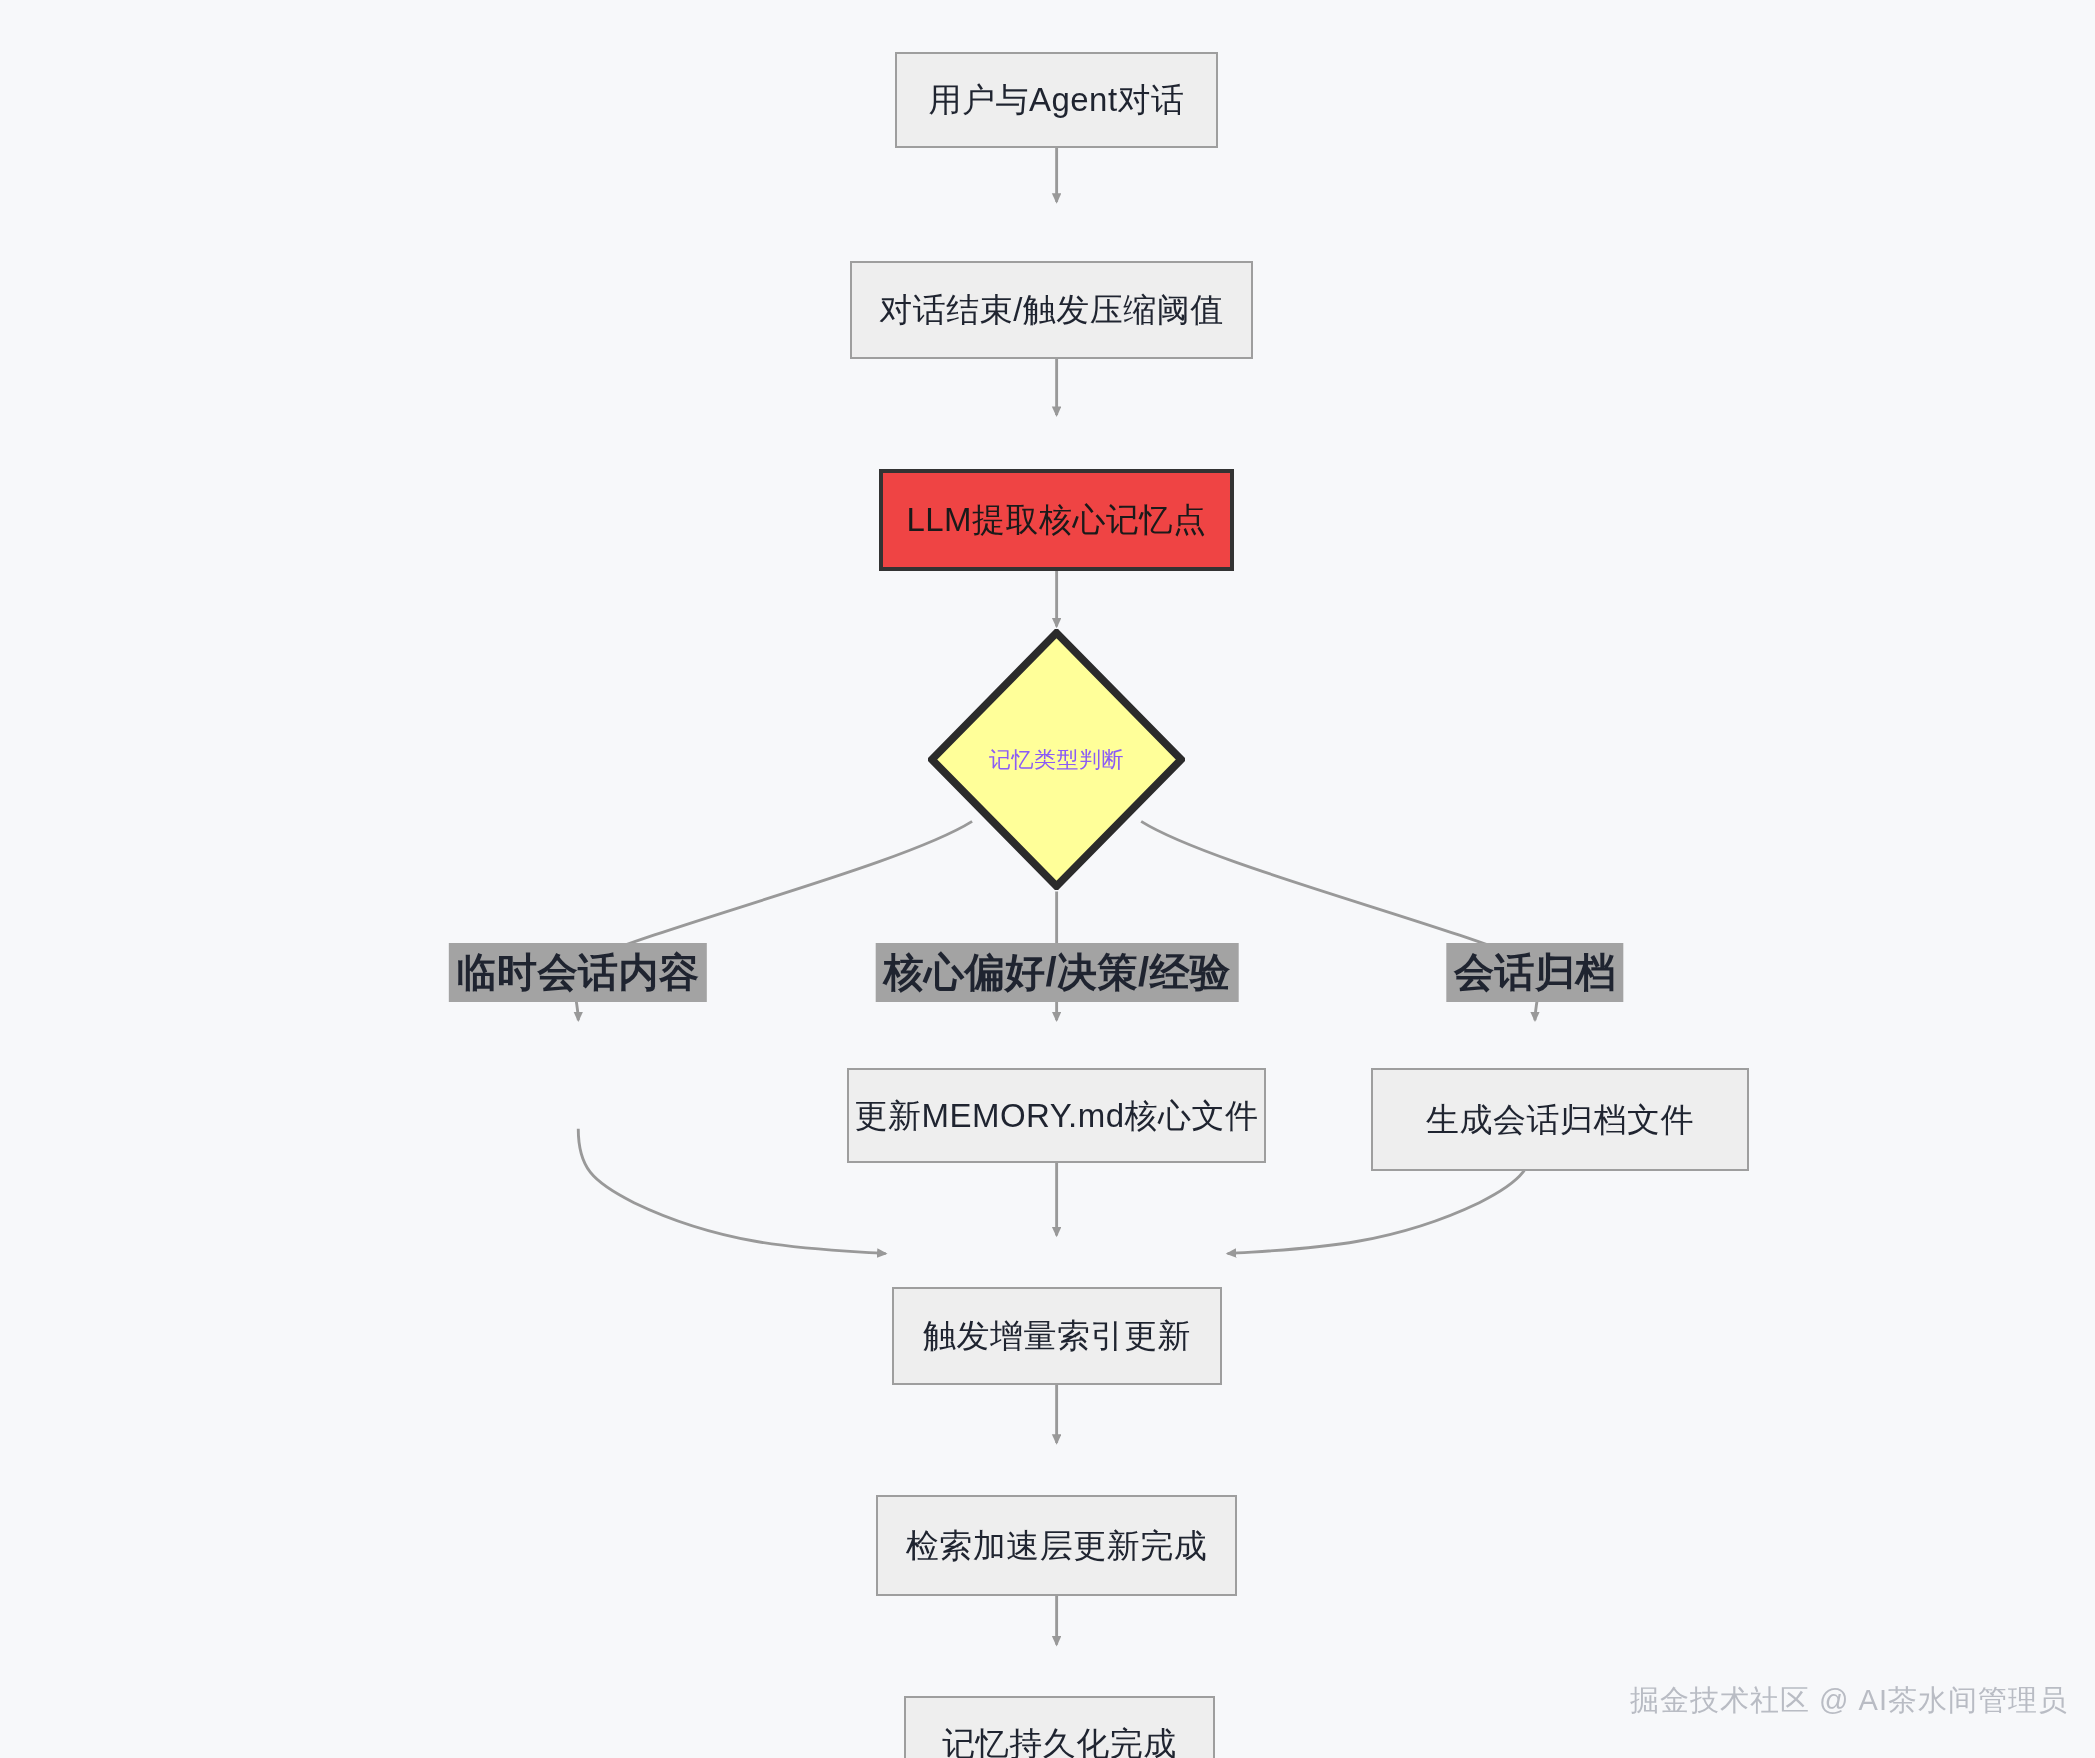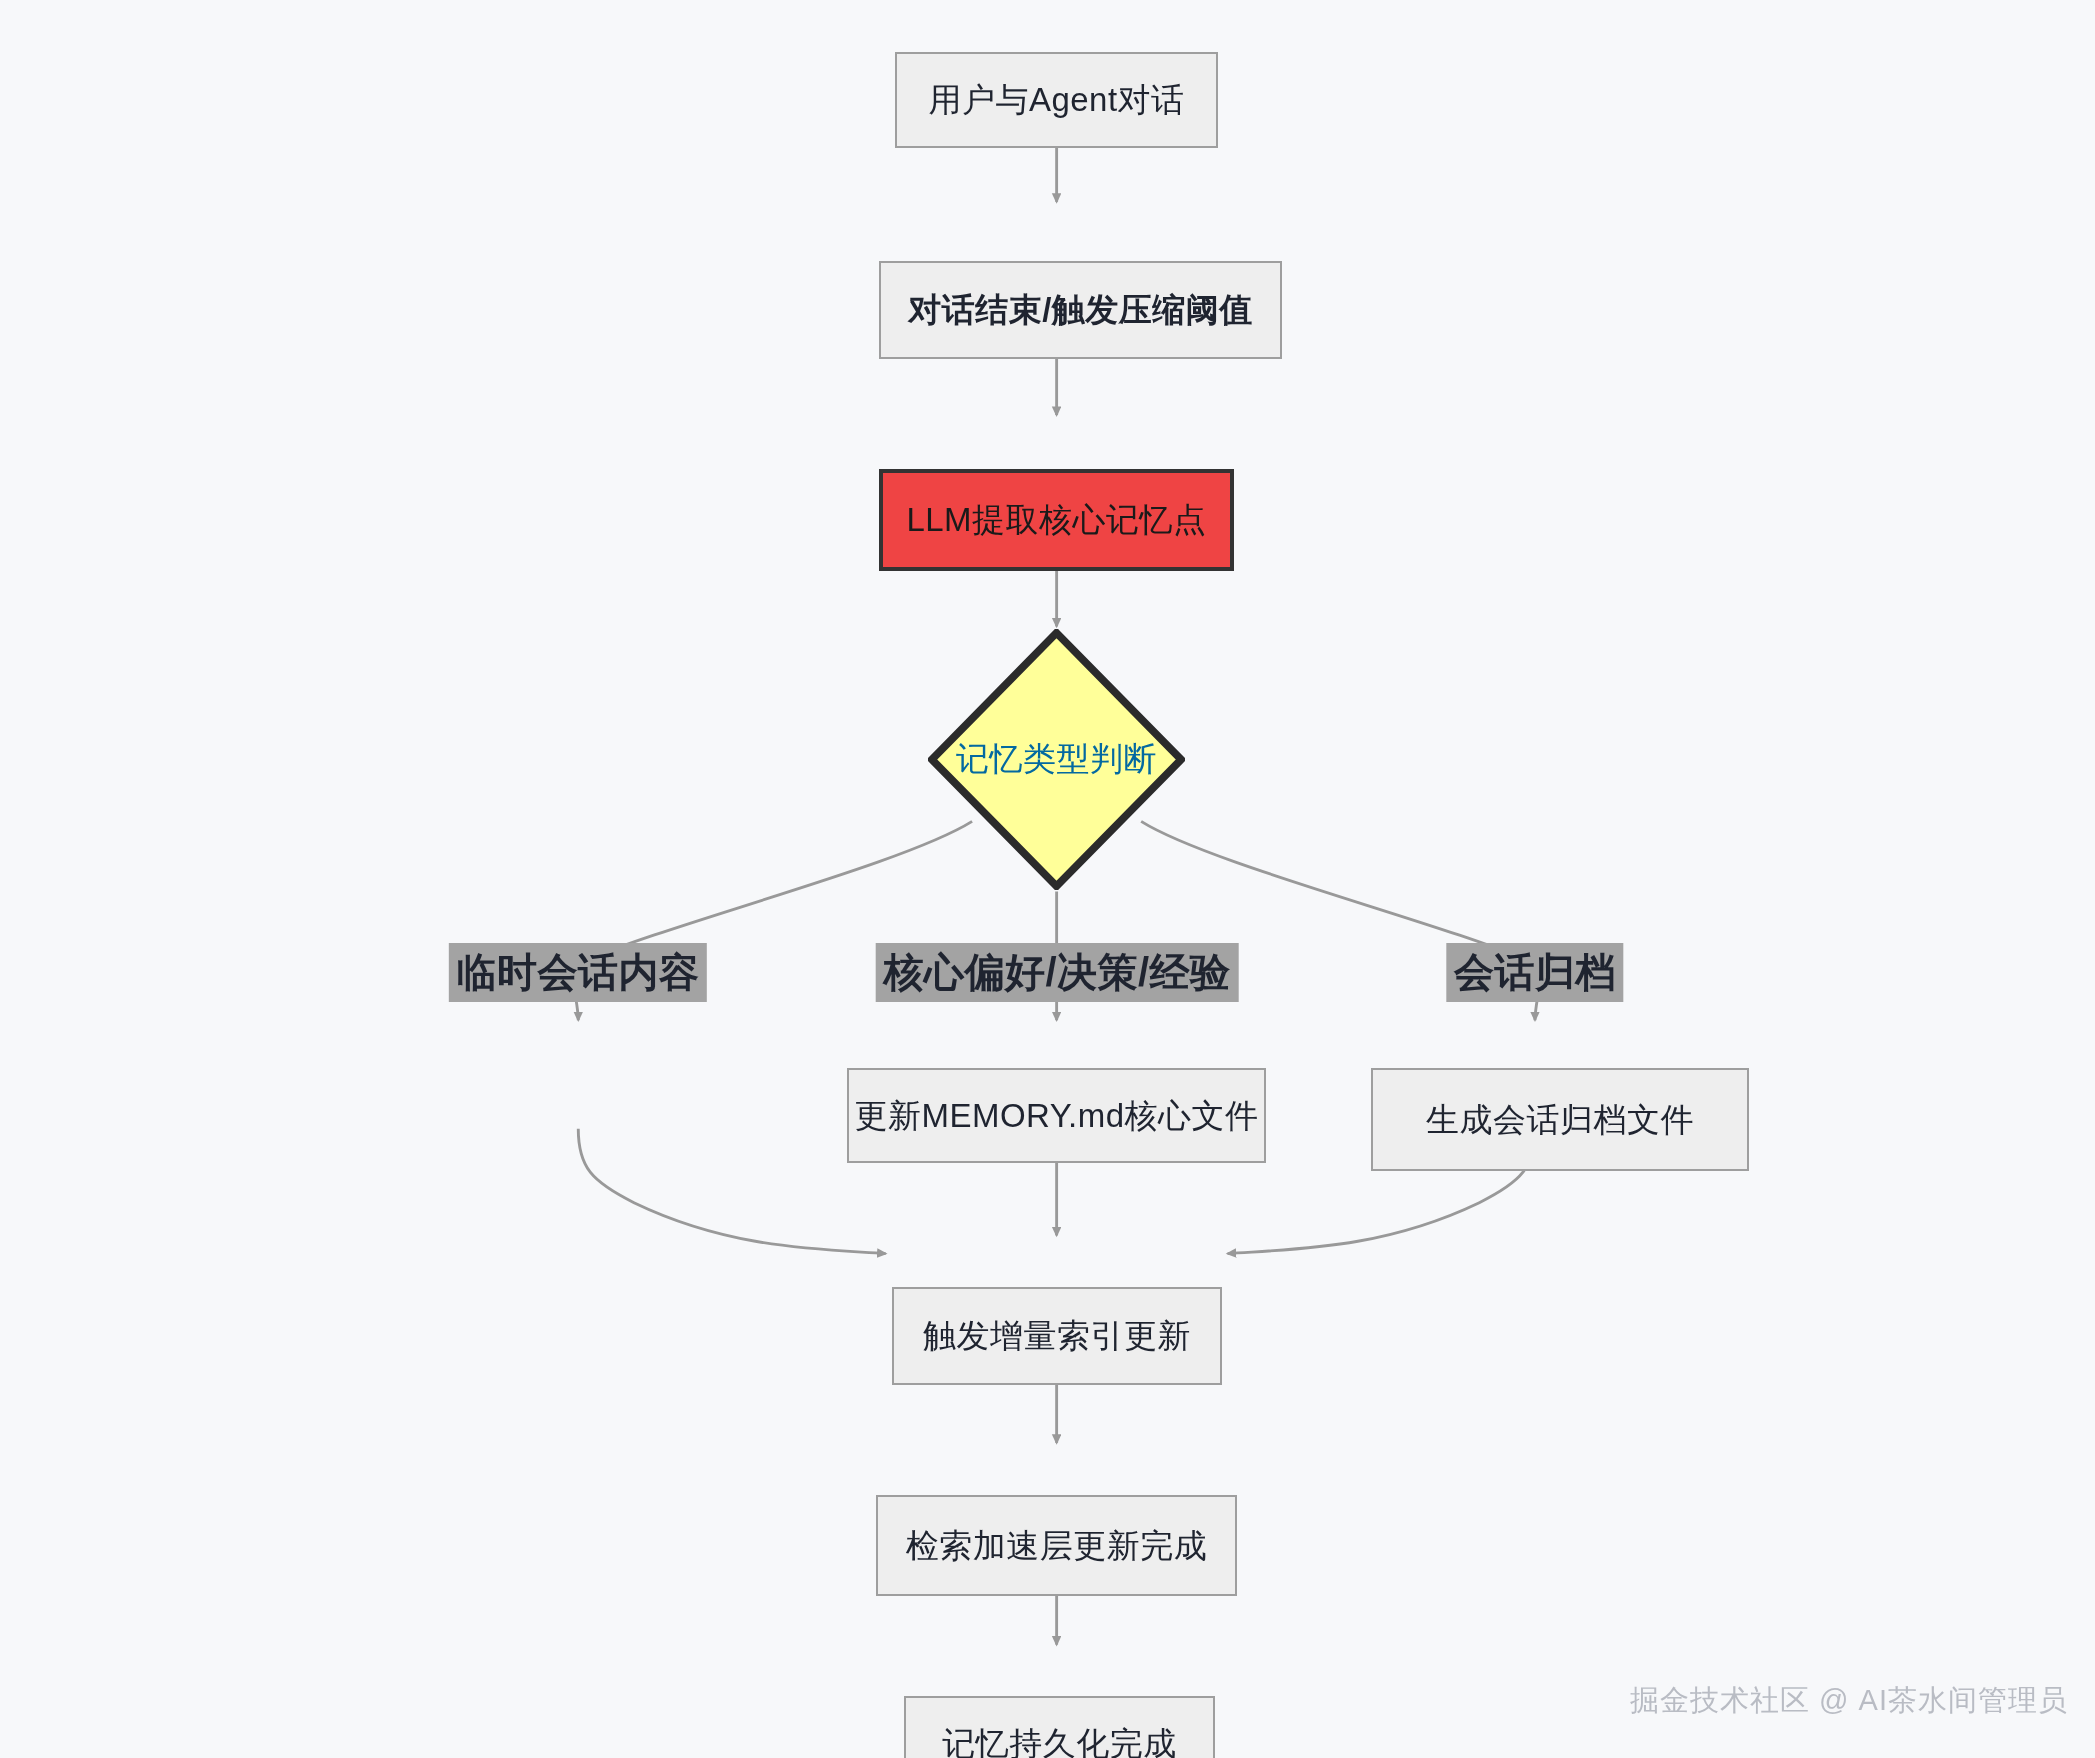--- a/index.html
+++ b/index.html
@@ -55,22 +55,22 @@
   }
   .diamond-shape {
     position: absolute;
     inset: 0;
     width: 100%;
     height: 100%;
   }
   .diamond-label {
     position: relative;
     z-index: 2;
-    font-size: 33px;
-    color: #0369a1;
+    font-size: 22px;
+    color: #8b5cf6;
     letter-spacing: 0.5px;
     white-space: nowrap;
   }
   .edge-label {
     position: absolute;
     font-size: 40px;
     color: #1f2430;
     background: #a3a3a3;
     padding: 1.9px 7.7px;
     white-space: nowrap;
@@ -120,21 +120,21 @@
 
     <path d="M1100,1398 L1100,1502" fill="none" stroke="#999999" stroke-width="3" marker-end="url(#arrow)"></path>
 
     <path d="M1100,1618 L1100,1712" fill="none" stroke="#999999" stroke-width="3" marker-end="url(#arrow)"></path>
   </svg>
 
   <div class="node" style="left:895px; top:9.6px; width:323px; height:96px;">
     <span>用户与Agent对话</span>
   </div>
 
-  <div class="node" style="left:879px; top:219px; width:403px; height:98px;font-weight:bold;">
+  <div class="node" style="left:850px; top:219px; width:403px; height:98px;">
     <span>对话结束/触发压缩阈值</span>
   </div>
 
   <div class="node highlight" style="left:879px; top:427px; width:355px; height:102px;">
     <span>LLM提取核心记忆点</span>
   </div>
 
   <div class="diamond-wrap" style="left:928px; top:629px; width:257px; height:261px;">
     <svg class="diamond-shape" viewBox="0 0 268 272" preserveAspectRatio="none" xmlns="http://www.w3.org/2000/svg">
       <polygon points="134,4 264,136 134,268 4,136" fill="#ffff99" stroke="#2b2b2b" stroke-width="8"></polygon>

